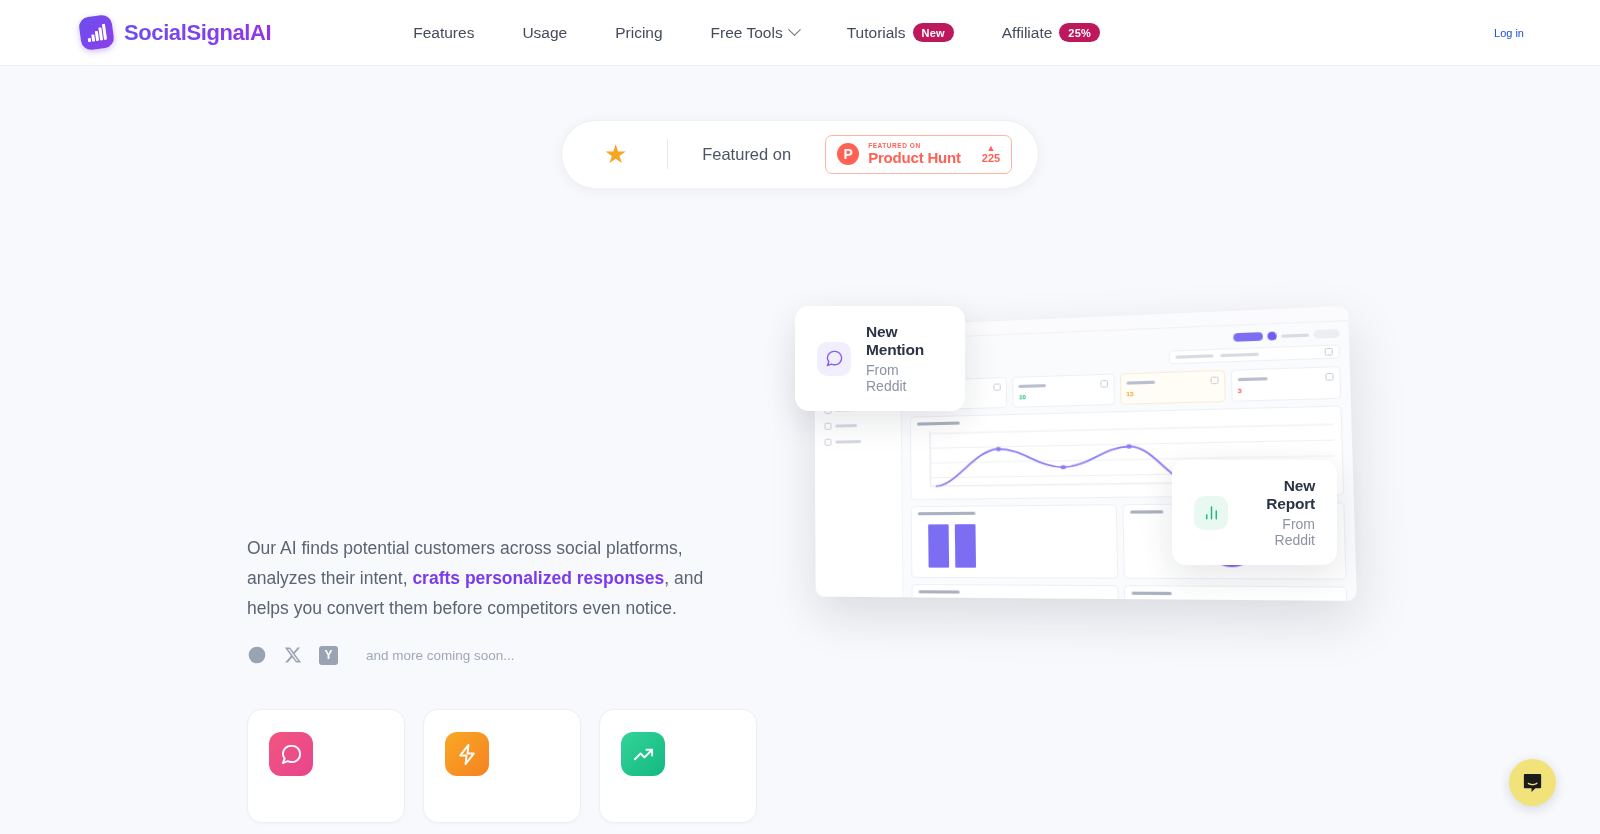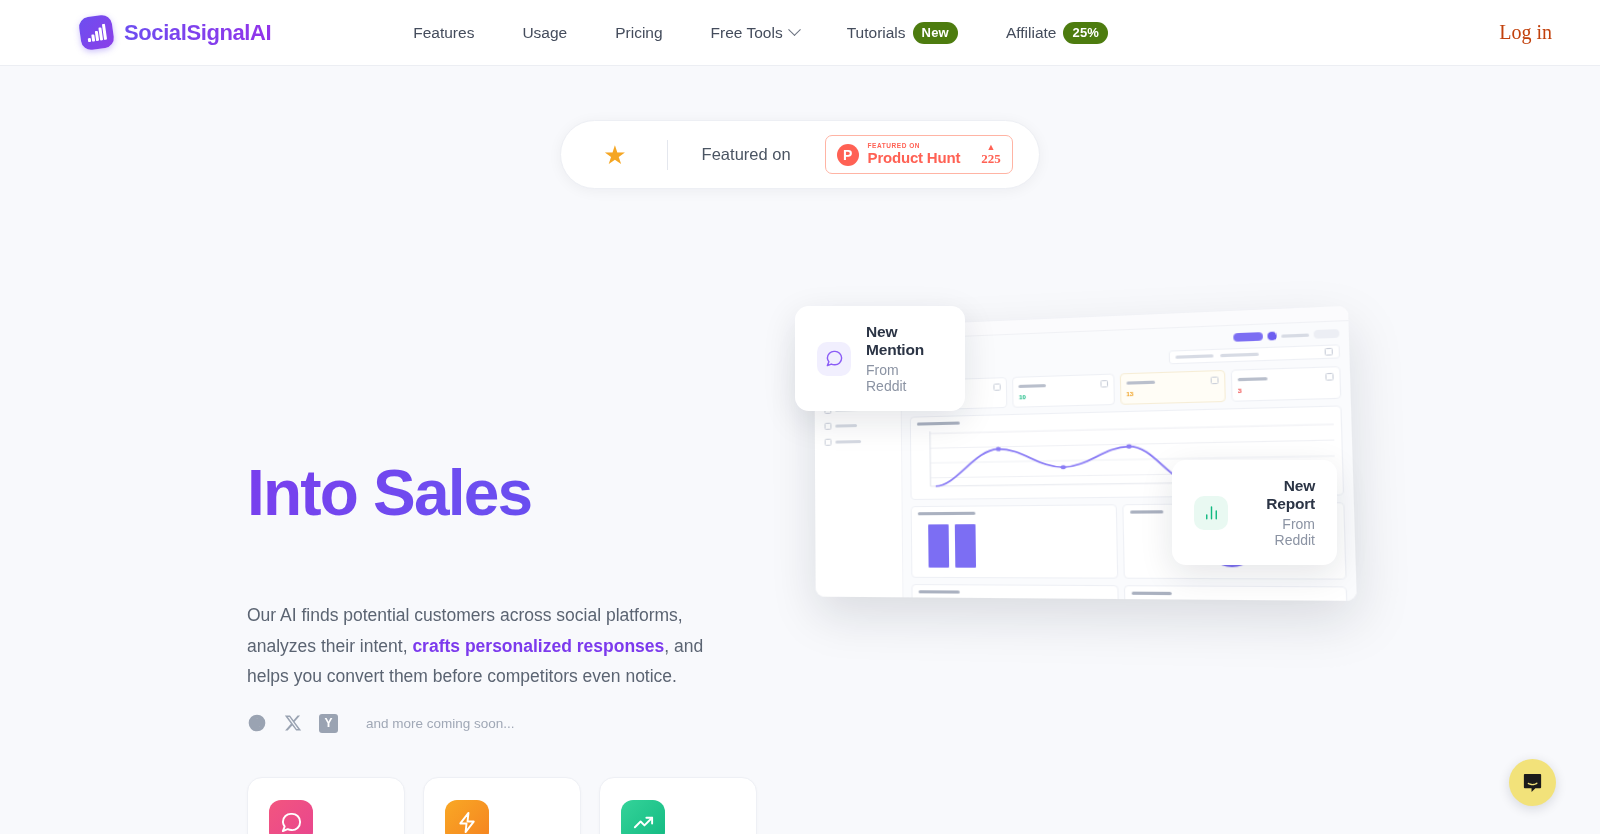--- a/index.html
+++ b/index.html
@@ -9,21 +9,21 @@
     background:#f8f9fc;
     color:#334155;
     -webkit-font-smoothing:antialiased;
   }
 
   
   .nav {
     position:relative; z-index:60;
     height:66px; background:#ffffff;
     display:flex; align-items:center;
-    padding:0 48px 0 80px;
+    padding:0 76px 0 80px;
     border-bottom:1px solid #eceef3;
   }
   .brand { display:flex; align-items:center; gap:11px; }
   .brand-mark {
     width:33px; height:33px; border-radius:10px;
     background:linear-gradient(135deg,#6d4ef0 0%,#8b3fe8 100%);
     transform:rotate(-8deg);
     display:flex; align-items:flex-end; justify-content:center;
     padding-bottom:8px; gap:1.5px;
     box-shadow:0 2px 6px rgba(109,78,240,.35);
@@ -40,25 +40,25 @@
     -webkit-background-clip:text; background-clip:text; color:transparent;
   }
   .nav-links { display:flex; align-items:center; margin-left:118px; }
   .nav-link {
     font-size:15.5px; color:#444c5c; padding:0 24px;
     display:flex; align-items:center; gap:7px; cursor:pointer; white-space:nowrap;
   }
   .chev { width:9px; height:9px; border-right:1.8px solid #6b7280; border-bottom:1.8px solid #6b7280;
           transform:rotate(45deg) translate(-2px,-2px); }
   .pill {
-    font-size:13px; font-weight:bold; color:#fff; background:#4d7c0f;
+    font-size:11px; font-weight:bold; color:#fff; background:#be185d;
     border-radius:999px; padding:3.5px 9px; letter-spacing:.2px;
   }
   .nav-right { margin-left:auto; display:flex; align-items:center; gap:30px; }
-  .login { font-size:20px; color:#c2410c; cursor:pointer;font-family:Liberation Serif, serif; }
+  .login { font-size:11px; color:#1d4ed8; cursor:pointer; }
   .cta {
     background:#5b4cf0; color:#fff; font-size:15.5px; font-weight:bold;
     border:none; border-radius:999px; padding:13px 30px; cursor:pointer;
     box-shadow:0 4px 12px rgba(91,76,240,.3);
   }
 
   
   .hero { position:relative; height:768px; background:#f8f9fc; }
 
   .ph-wrap { display:flex; justify-content:center; padding-top:54px; }
@@ -78,21 +78,21 @@
   .ph-logo {
     width:22px; height:22px; border-radius:50%; background:#ff6154;
     color:#fff; font-weight:bold; font-size:14px;
     display:flex; align-items:center; justify-content:center;
   }
   .ph-txt { line-height:1.05; }
   .ph-kicker { font-size:6.5px; font-weight:bold; color:#ff6154; letter-spacing:.55px; }
   .ph-name  { font-size:15px; font-weight:bold; color:#ff6154; letter-spacing:-.2px;text-align:right; }
   .ph-vote { text-align:center; margin-left:12px; line-height:1.05; }
   .ph-arrow { font-size:9px; color:#ff6154; }
-  .ph-count { font-size:13px; font-weight:bold; color:#ff6154;font-family:Liberation Serif, serif; }
+  .ph-count { font-size:11px; font-weight:bold; color:#ff6154; }
 
   
   .left { position:absolute; left:247px; top:258px; width:560px; }
   h1.headline {
     font-size:64px; line-height:1.06; font-weight:bold; letter-spacing:-1.8px;
     background:linear-gradient(115deg,#7c3aed 0%,#6d4ef0 45%,#5b4cf0 100%);
     -webkit-background-clip:text; background-clip:text; color:transparent;
   }
   .sub { margin-top:73px; font-size:17.5px; line-height:1.73; color:#5b6472; max-width:500px; }
   .sub b { color:#7c3aed; font-weight:bold; }
@@ -253,21 +253,20 @@
           <div class="ph-count">225</div>
         </div>
       </div>
     </div>
   </div>
 
   <div class="left">
     <h1 class="headline">
       <br>
       <br>
-      <span>Into Sales</span>
     </h1>
 
     <p class="sub">
       <span>Our AI finds potential customers across social platforms, analyzes their intent, </span><b>crafts personalized responses</b><span>, and helps you convert them before competitors even notice.</span>
     </p>
 
     <div class="socials">
       <span class="soc">
         <svg viewBox="0 0 24 24">
             <path d="M12 2a10 10 0 100 20 10 10 0 000-20zm5.3 9.6a1.5 1.5 0 00-2.5-1.1c-1-.6-2.3-1-3.7-1l.7-3.2 2.3.5a1.2 1.2 0 102.3-.4 1.2 1.2 0 00-2.3.4l-2.6-.6a.4.4 0 00-.5.3l-.8 3.6c-1.4 0-2.8.4-3.8 1a1.5 1.5 0 10-1.7 2.4 3 3 0 000 .5c0 2.2 2.6 4 5.8 4s5.8-1.8 5.8-4a3 3 0 000-.5 1.5 1.5 0 00.8-1.9zM9 13.2a1.1 1.1 0 112.2 0 1.1 1.1 0 01-2.2 0zm6.4 3.1c-.8.8-2.3.9-3.4.9s-2.6-.1-3.4-.9a.4.4 0 01.5-.5c.5.5 1.7.7 2.9.7s2.4-.2 2.9-.7a.4.4 0 01.5.5zm-.5-2a1.1 1.1 0 110-2.2 1.1 1.1 0 010 2.2z"></path>

